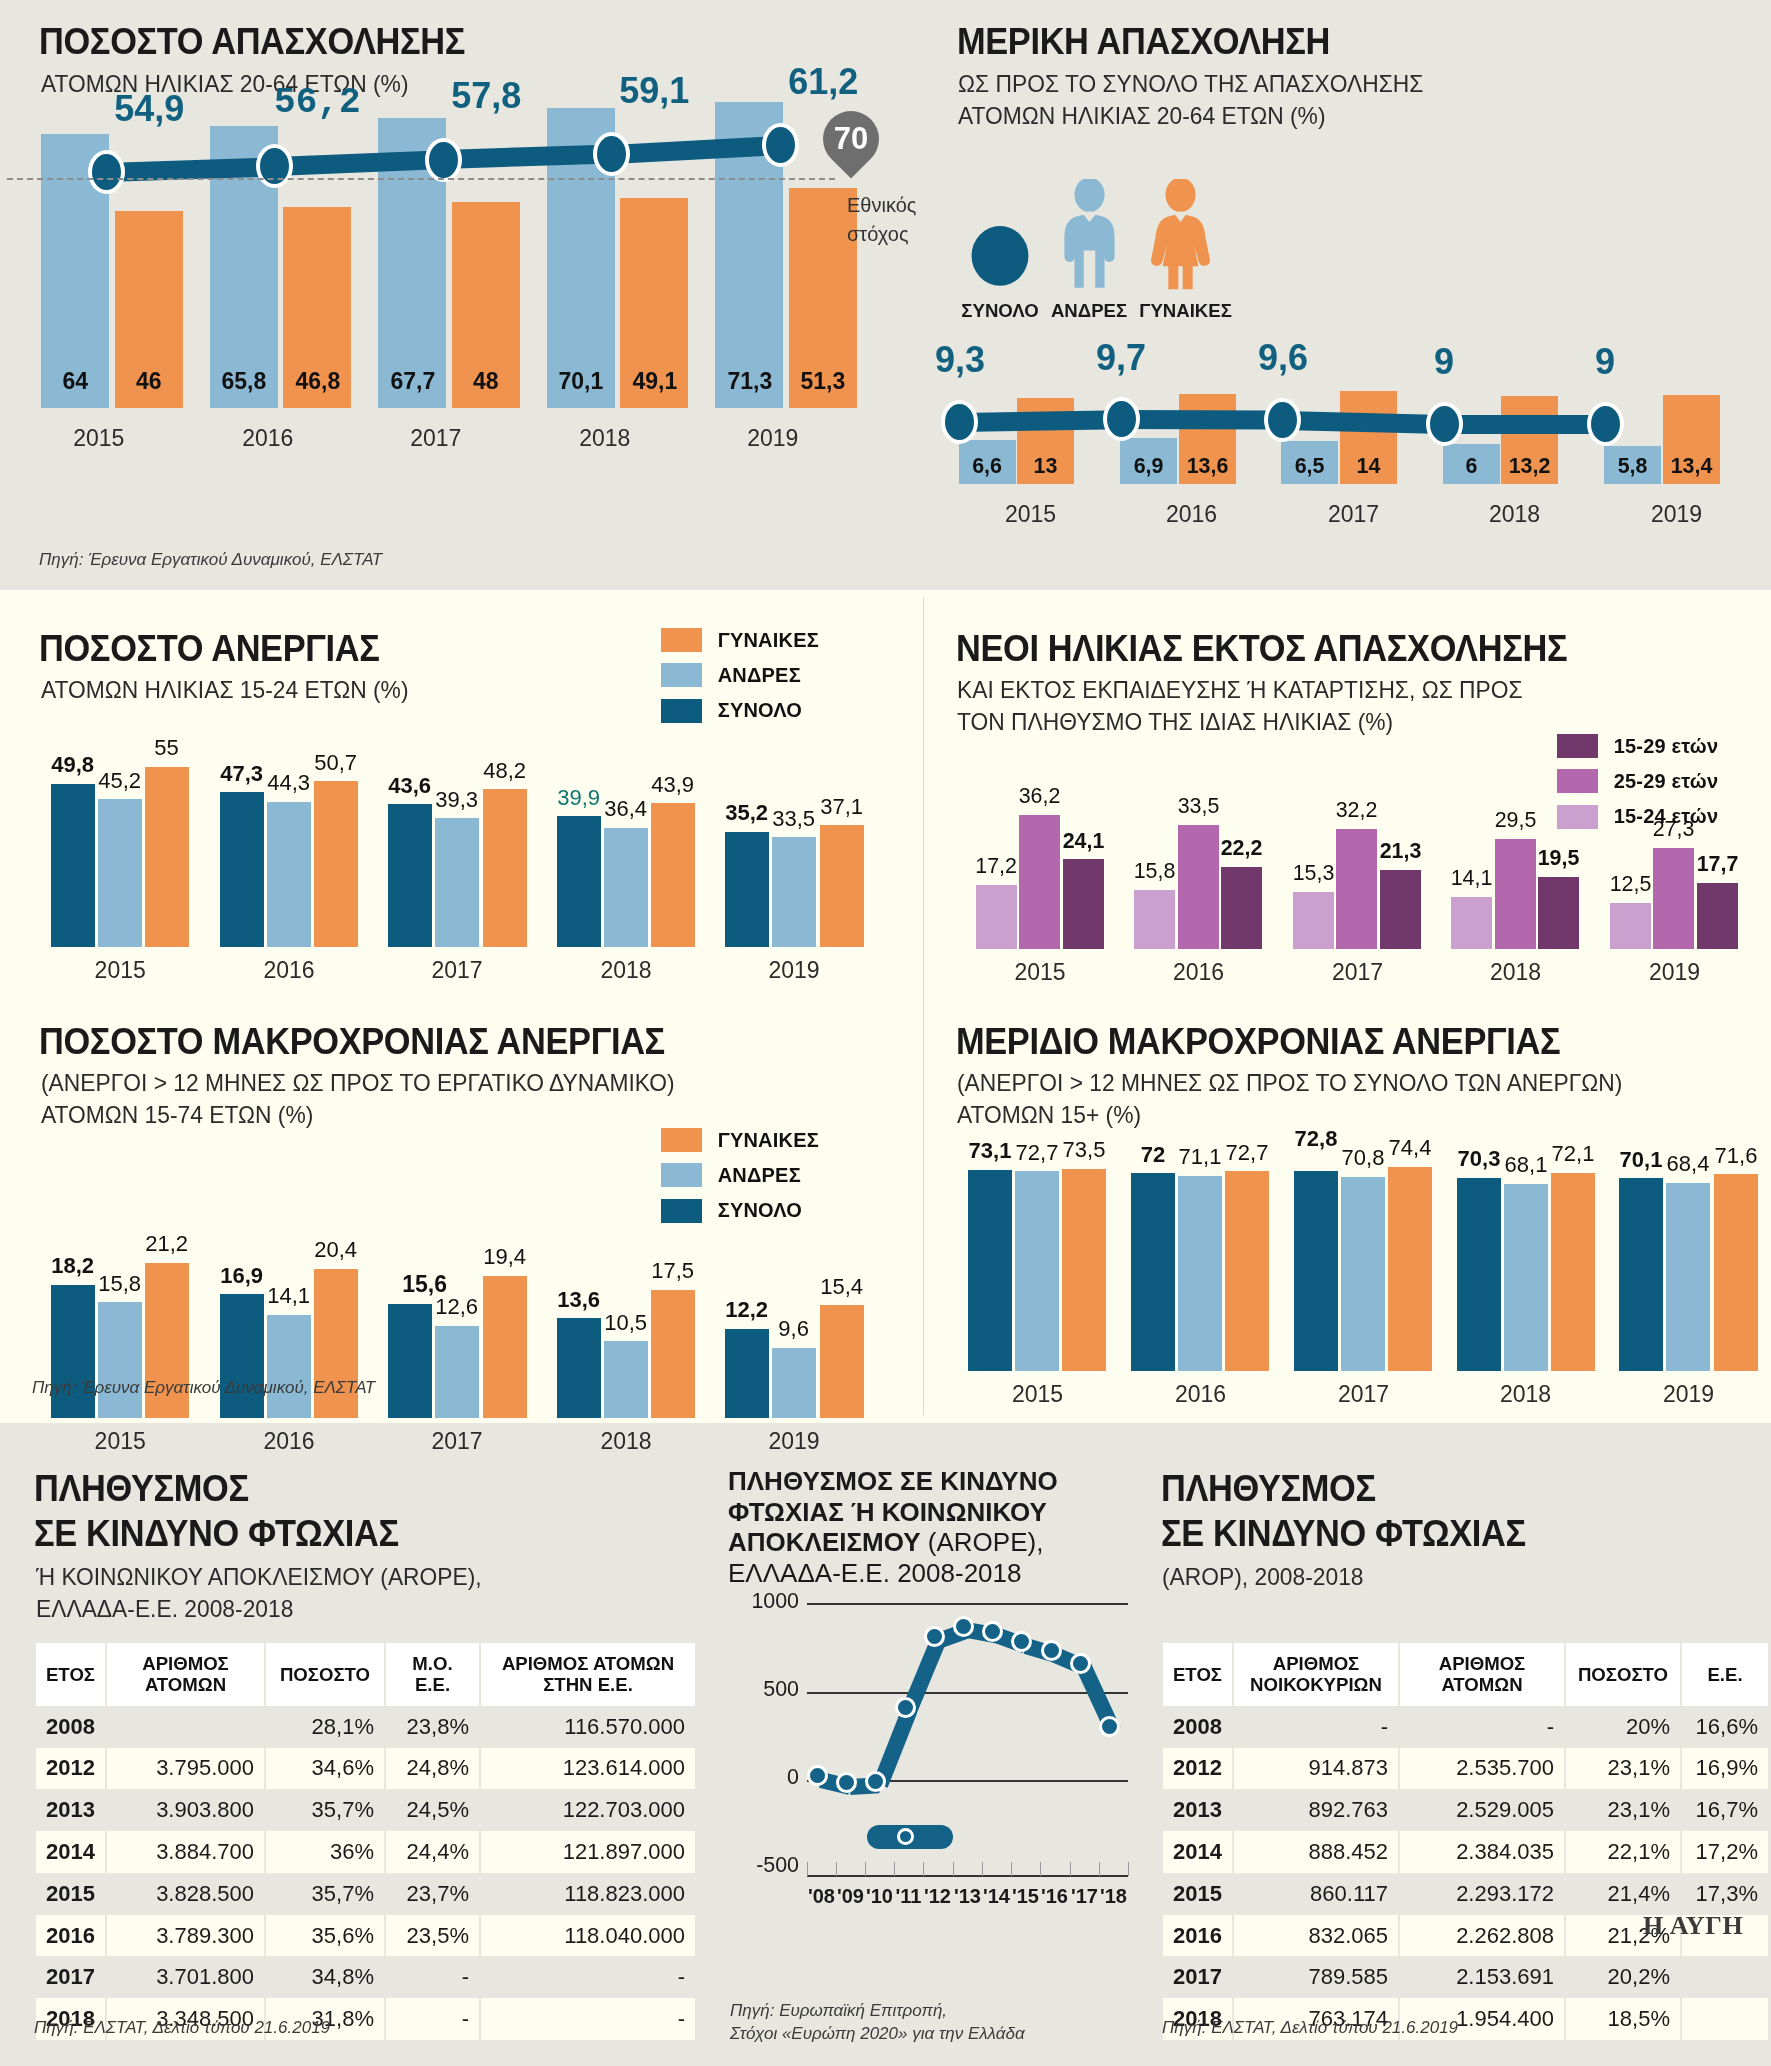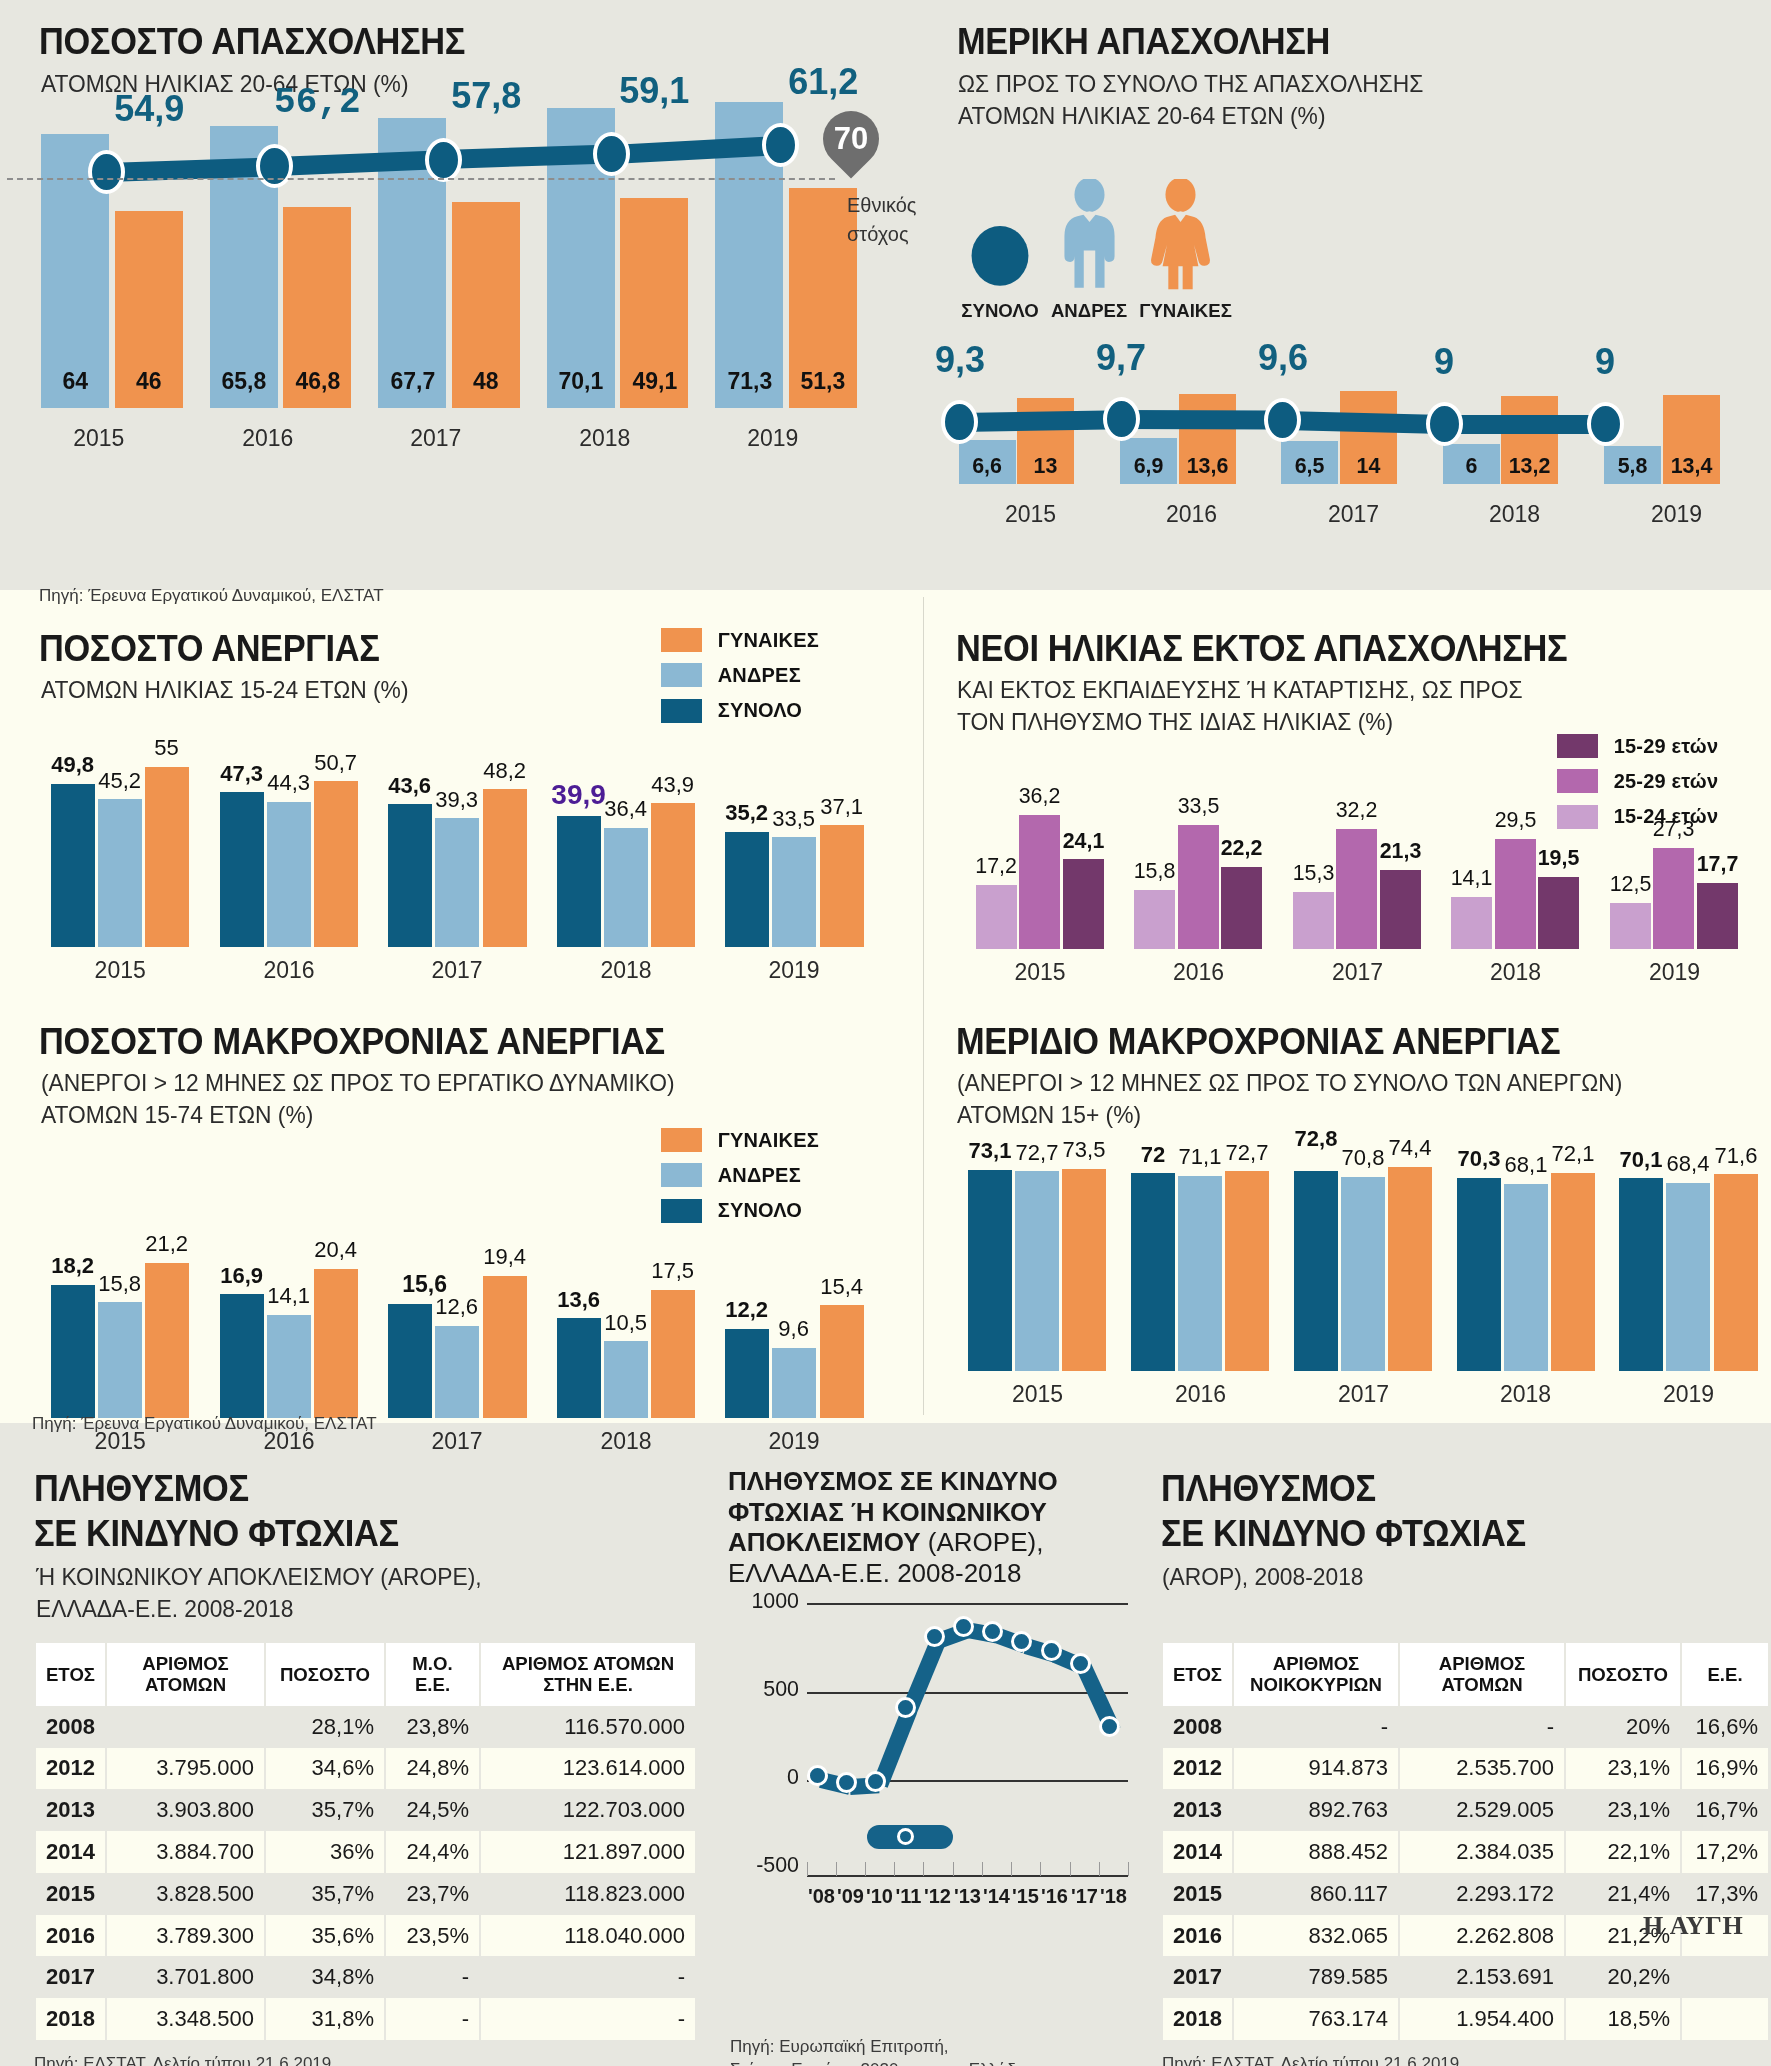--- a/index.html
+++ b/index.html
@@ -13,21 +13,21 @@
   .sec { position:absolute; left:0; width:1771px; }
   #sec-top    { top:0;    height:590px;  background:#e7e7e0; }
   #sec-mid    { top:590px; height:833px; background:#fdfdf0; }
   #sec-bot    { top:1423px; height:643px; background:#e7e7e0; }
   .vdiv { position:absolute; width:1.4px; background:#d8d8cc; }
 
   .h1 { font-weight:bold; font-size:37px; letter-spacing:-0.4px; color:#1a1a1a;
         font-family:"Liberation Sans Narrow","Liberation Sans",sans-serif; transform:scaleX(.93); transform-origin:left center;}
   .h2 { font-size:24px; color:#2b2b2b; line-height:1.32; font-weight:400;
         font-family:"Liberation Sans Narrow","Liberation Sans",sans-serif; transform:scaleX(.95); transform-origin:left center;}
-  .src { font-size:17px; color:#3a3a3a;margin-top:36px; }
+  .src { font-style:italic; font-size:17px; color:#3a3a3a; }
   .bar { position:absolute; bottom:0; }
   .blue  { background:#8bb8d3; }
   .orange{ background:#f0934e; }
   .navy  { background:#0d5c80; }
   .pd    { background:#73386b; }
   .pm    { background:#b368ad; }
   .pl    { background:#c9a0ce; }
 
   .vlabel { position:absolute; font-weight:bold; font-size:21.4px; color:#111;
             font-family:"Liberation Sans Narrow","Liberation Sans",sans-serif; }
@@ -251,21 +251,21 @@
     <div class="vlabel" style="left: 275px; width: 64px; text-align: center; bottom: 217px; font-size: 22px; font-weight: normal; color: rgb(17, 17, 17);">50,7</div>
     <div class="yearlbl" style="left: 176px; width: 169px; bottom: 8.6px;">2016</div>
     <div class="bar" style="left: 359px; width: 44px; height: 143px; bottom: 46px; background: rgb(13, 92, 128);"></div>
     <div class="vlabel" style="left: 349px; width: 64px; text-align: center; bottom: 194px; font-size: 22px; font-weight: bold; color: rgb(17, 17, 17);">43,6</div>
     <div class="bar" style="left: 406px; width: 44px; height: 129px; bottom: 46px; background: rgb(139, 184, 211);"></div>
     <div class="vlabel" style="left: 396px; width: 64px; text-align: center; bottom: 180px; font-size: 22px; font-weight: normal; color: rgb(17, 17, 17);">39,3</div>
     <div class="bar" style="left: 454px; width: 44px; height: 158px; bottom: 46px; background: rgb(240, 147, 78);"></div>
     <div class="vlabel" style="left: 444px; width: 64px; text-align: center; bottom: 209px; font-size: 22px; font-weight: normal; color: rgb(17, 17, 17);">48,2</div>
     <div class="yearlbl" style="left: 344px; width: 169px; bottom: 8.6px;">2017</div>
     <div class="bar" style="left: 528px; width: 44px; height: 131px; bottom: 46px; background: rgb(13, 92, 128);"></div>
-    <div class="vlabel" style="left: 518px; width: 64px; text-align: center; bottom: 182px; font-size: 28px; font-weight: bold; color: #4c1d95;">39,9</div>
+    <div class="vlabel" style="left: 518px; width: 64px; text-align: center; bottom: 182px; font-size: 22px; font-weight: normal; color: #0f766e;">39,9</div>
     <div class="bar" style="left: 575px; width: 44px; height: 119px; bottom: 46px; background: rgb(139, 184, 211);"></div>
     <div class="vlabel" style="left: 565px; width: 64px; text-align: center; bottom: 171px; font-size: 22px; font-weight: normal; color: rgb(17, 17, 17);">36,4</div>
     <div class="bar" style="left: 622px; width: 44px; height: 144px; bottom: 46px; background: rgb(240, 147, 78);"></div>
     <div class="vlabel" style="left: 612px; width: 64px; text-align: center; bottom: 195px; font-size: 22px; font-weight: normal; color: rgb(17, 17, 17);">43,9</div>
     <div class="yearlbl" style="left: 513px; width: 169px; bottom: 8.6px;">2018</div>
     <div class="bar" style="left: 696px; width: 44px; height: 115px; bottom: 46px; background: rgb(13, 92, 128);"></div>
     <div class="vlabel" style="left: 686px; width: 64px; text-align: center; bottom: 167px; font-size: 22px; font-weight: bold; color: rgb(17, 17, 17);">35,2</div>
     <div class="bar" style="left: 743px; width: 44px; height: 110px; bottom: 46px; background: rgb(139, 184, 211);"></div>
     <div class="vlabel" style="left: 733px; width: 64px; text-align: center; bottom: 161px; font-size: 22px; font-weight: normal; color: rgb(17, 17, 17);">33,5</div>
     <div class="bar" style="left: 791px; width: 44px; height: 122px; bottom: 46px; background: rgb(240, 147, 78);"></div>

